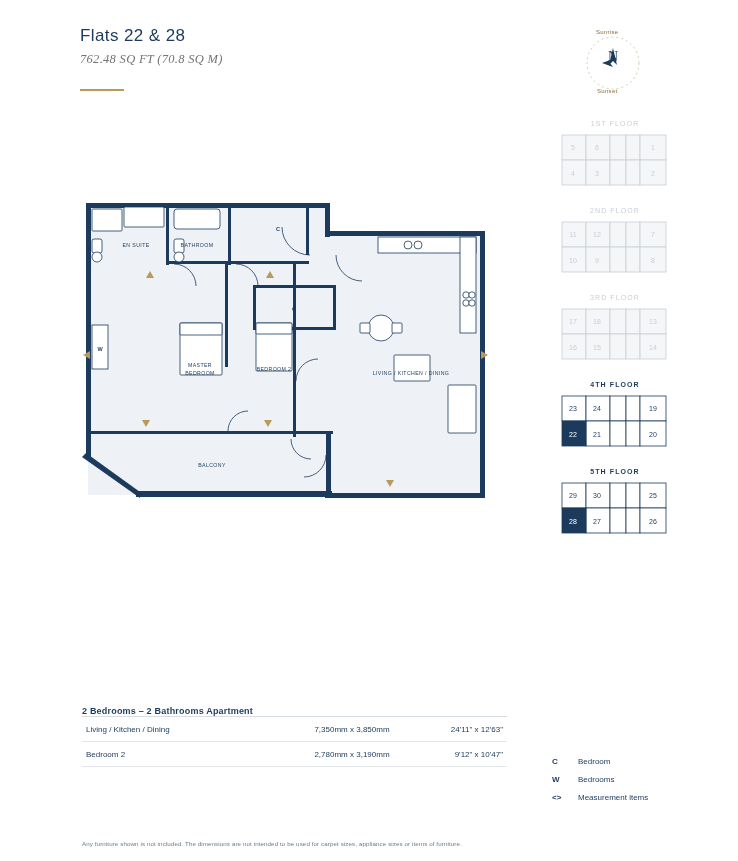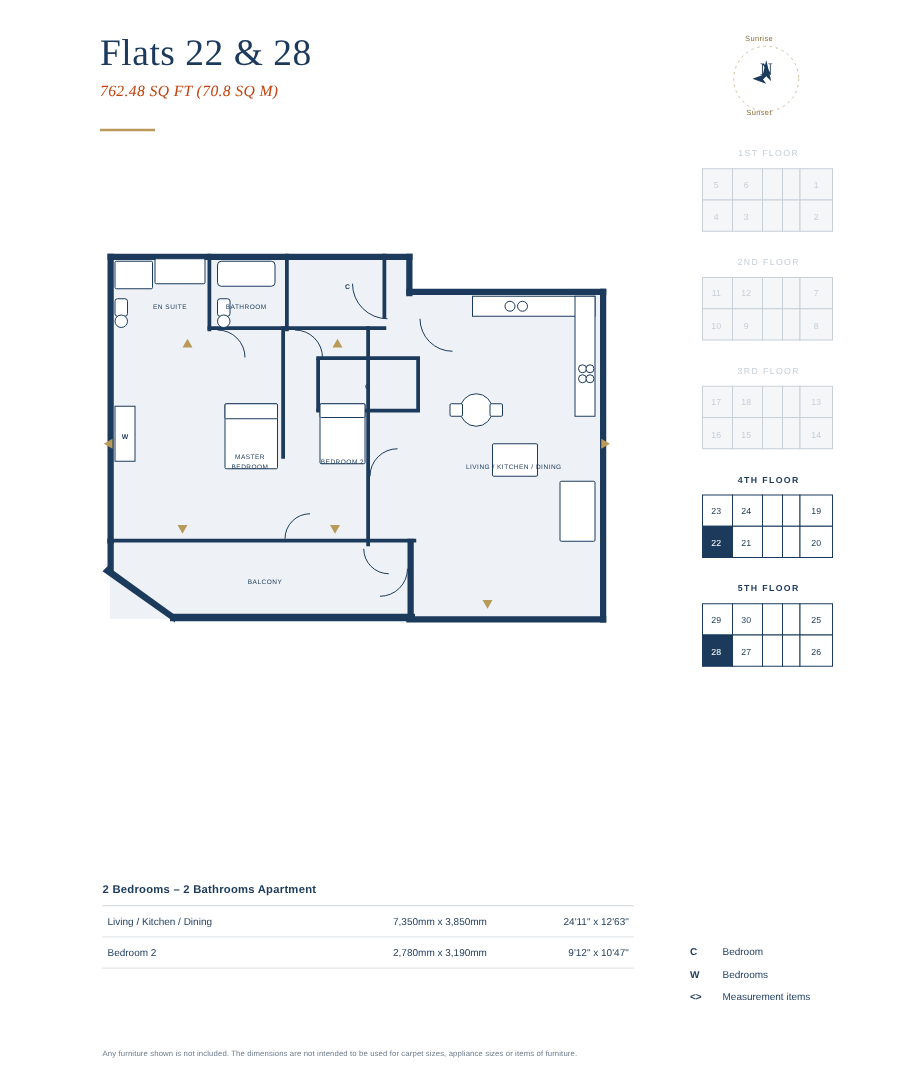--- a/index.html
+++ b/index.html
@@ -9,30 +9,30 @@
     height: 861px;
     background: #ffffff;
     font-family: "Liberation Sans", sans-serif;
     color: #1b3a5c;
     position: relative;
     overflow: hidden;
   }
   
   #title-block { position:absolute; left:80px; top:26px; }
   #plan-title {
-    font-family: Liberation Serif, serif;
-    font-size: 30px;
+    font-family: Liberation Sans, sans-serif;
+    font-size: 17px;
     color: #1b3a5c;
     letter-spacing: .4px;
   }
   #plan-subtitle {
     font-family: "Liberation Serif", serif;
     font-style: italic;
     font-size: 12.5px;
-    color: #c2410c;
+    color: #737373;
     margin-top: 6px;
     letter-spacing: .3px;
   }
   #title-rule {
     width: 44px; height: 2px; background: #b99a5b;
     margin-top: 22px;
   }
   
   #compass { position:absolute; left:572px; top:22px; width:82px; height:82px; }
   #compass .lbl {
@@ -55,21 +55,21 @@
     font-size: 7px; letter-spacing: 1.1px; text-align:center;
     margin-bottom: 4px; font-family:"Liberation Sans", sans-serif;
   }
   .kp-title.inactive { color:#c7cfd8; }
   .kp-title.active { color:#1b3a5c; font-weight:bold; }
   .kp-svg { display:block; margin:0 auto; }
   
   #spec-block { position:absolute; left:82px; top:706px; width:425px; }
   #spec-heading {
     font-size: 9px; font-weight: bold; letter-spacing:.2px;
-    padding-bottom: 8px; border-bottom: 1px solid #d8dde2;
+    border-bottom: 1px solid #d8dde2;
     color:#1b3a5c;
   }
   .spec-row {
     display:flex; align-items:center;
     border-bottom: 1px solid #e3e7ea;
     height: 25px;
     font-size: 8px;
   }
   .spec-room { flex: 1 1 auto; padding-left:4px; color:#1b3a5c; }
   .spec-mm   { width: 120px; text-align:center; color:#1b3a5c; }

